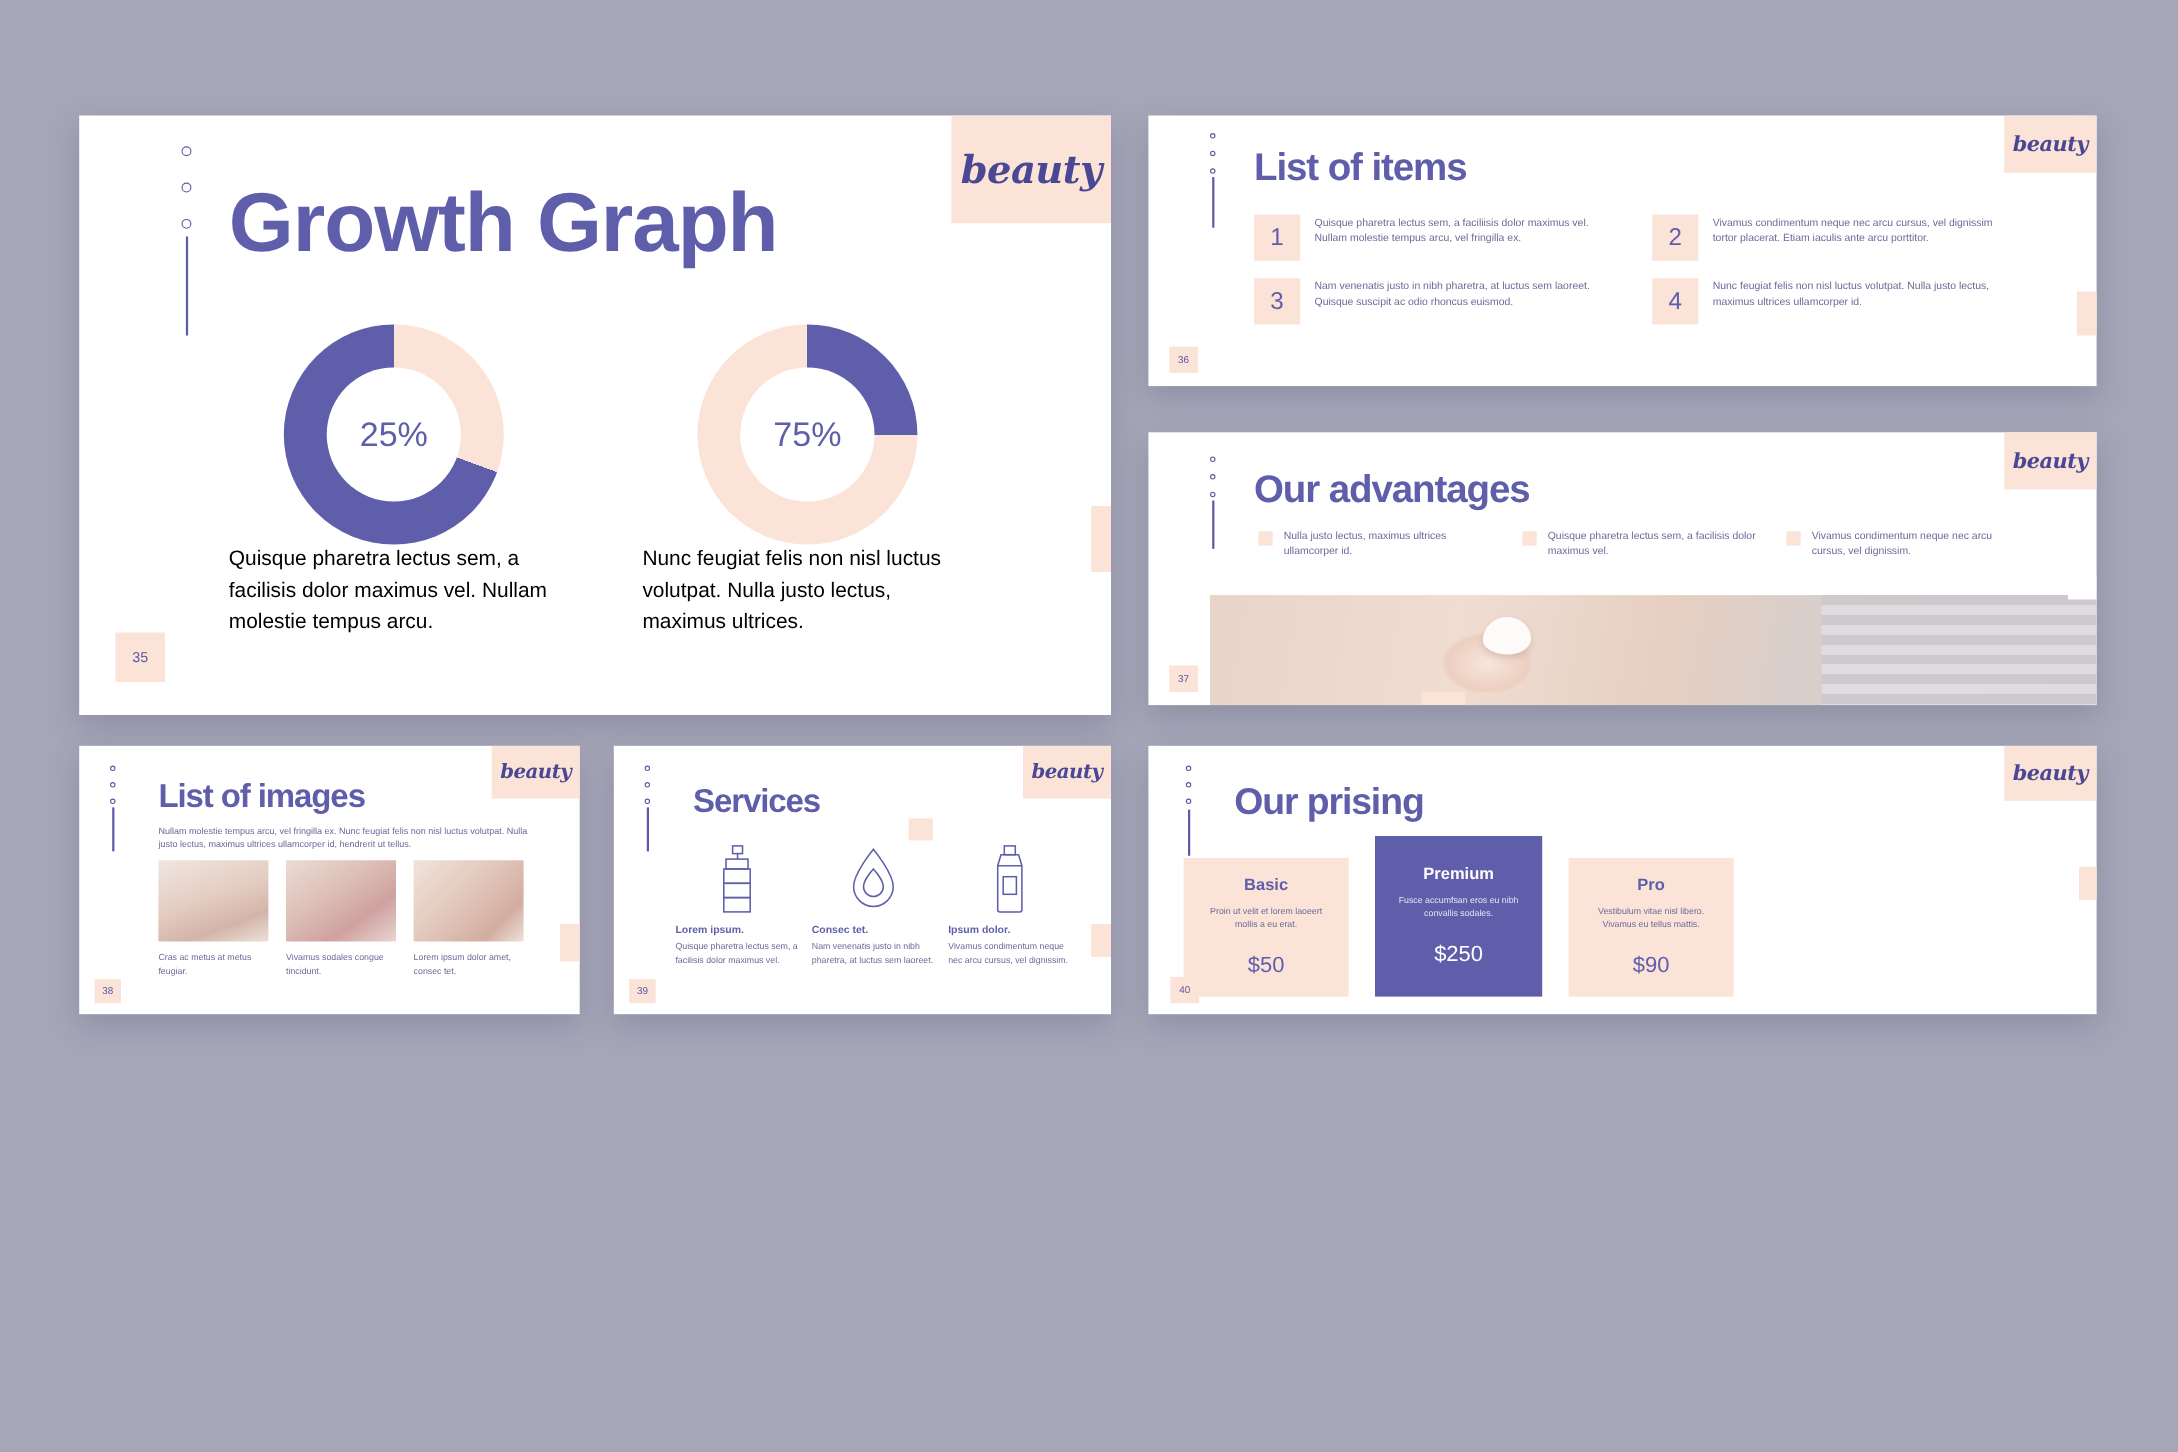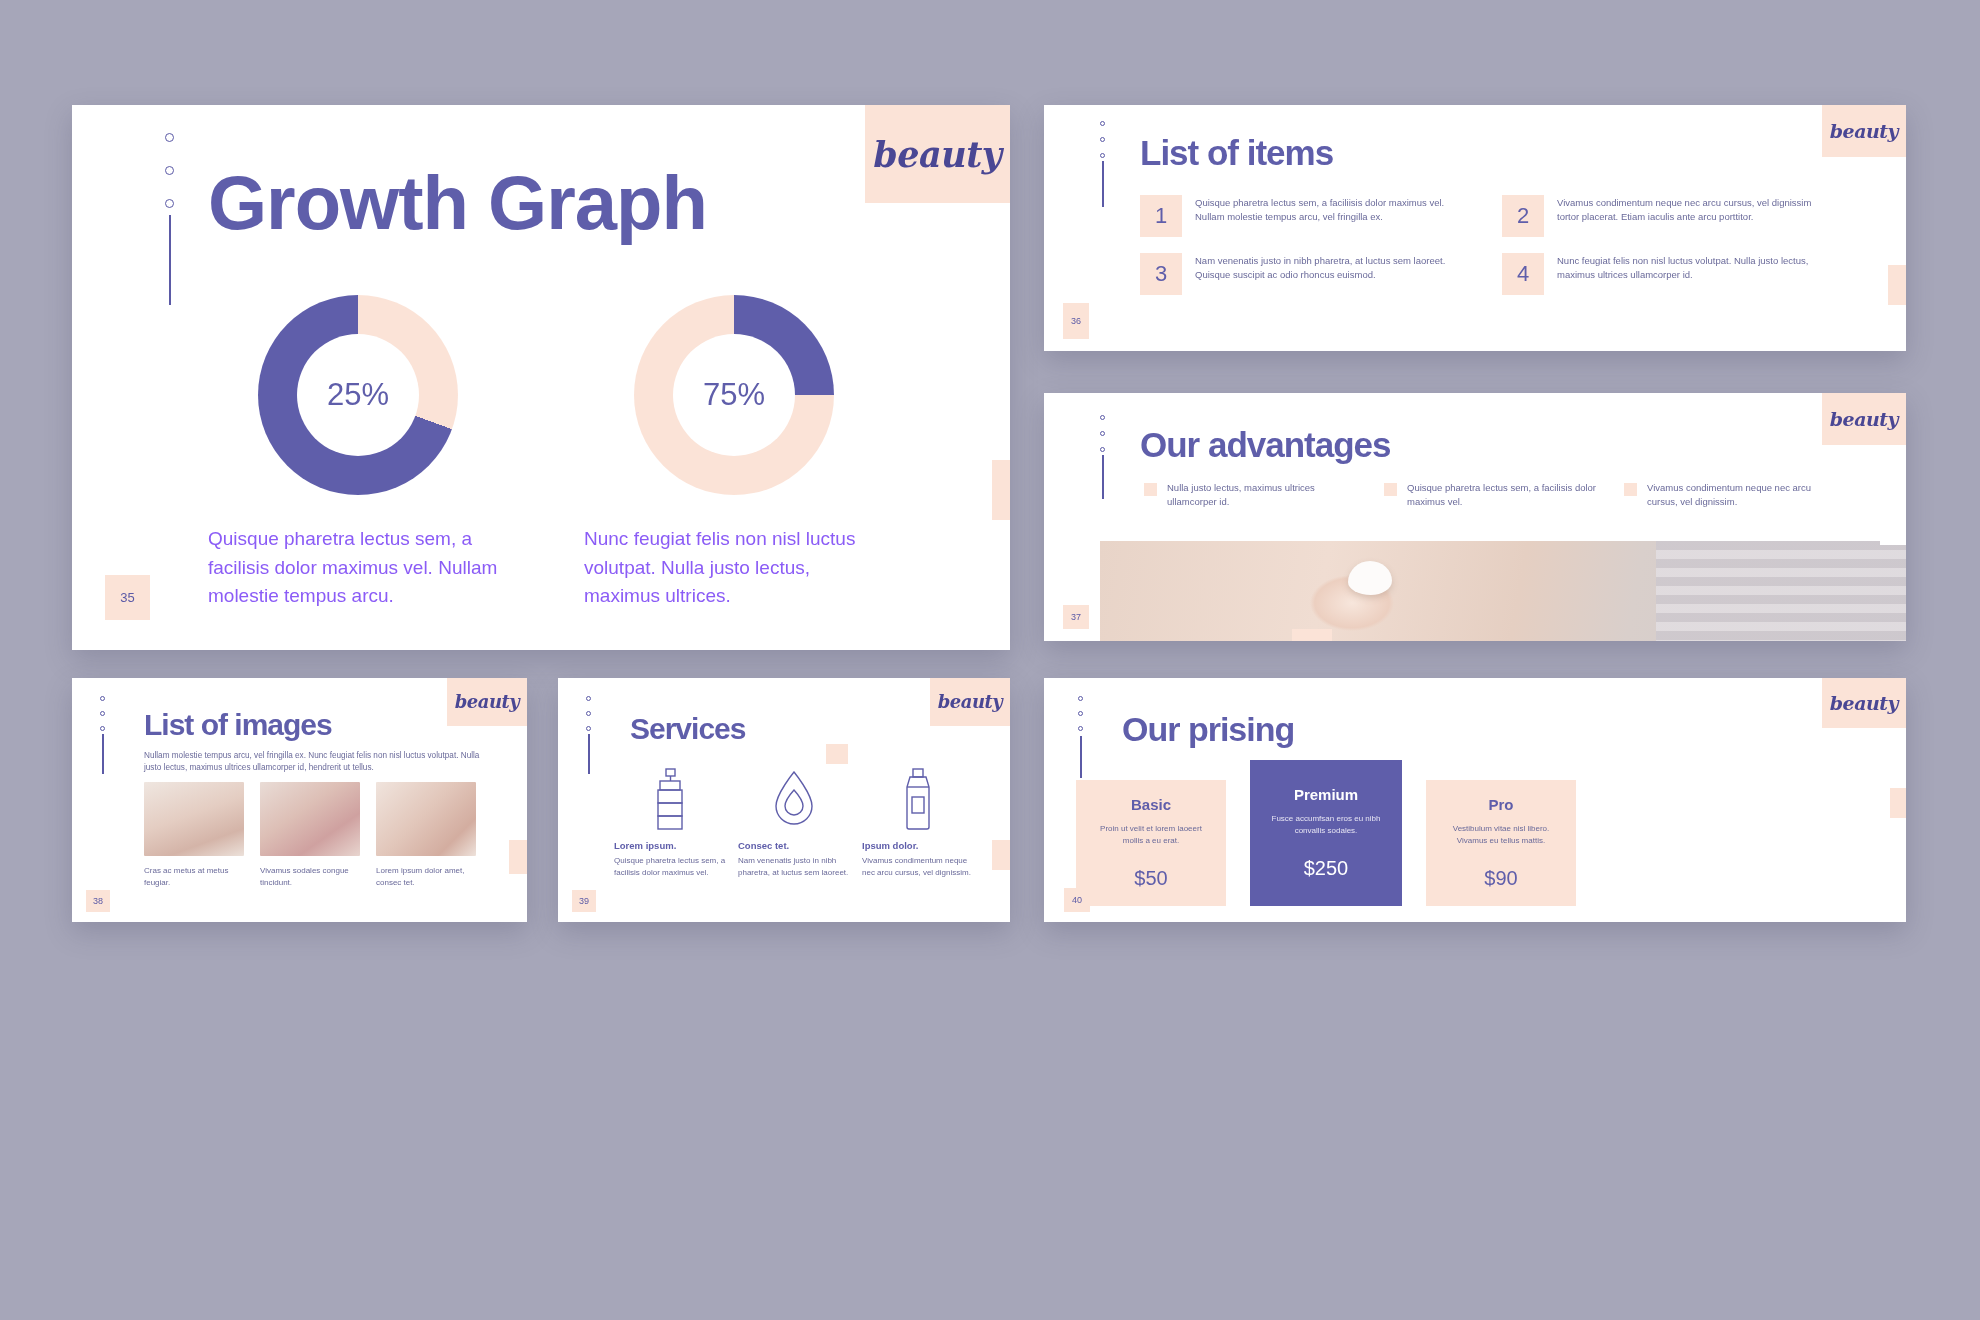--- a/index.html
+++ b/index.html
@@ -52,31 +52,31 @@
   .charts-row { position: absolute; left: 136px; top: 190px; width: 700px; display: flex; gap: 76px; }
   .chart-col { width: 300px; }
   .donut-wrap { position: relative; width: 200px; height: 200px; margin: 0 auto; }
   .donut { width: 200px; height: 200px; border-radius: 50%; }
   .donut-hole {
     position: absolute; left: 50%; top: 50%; transform: translate(-50%,-50%);
     width: 122px; height: 122px; border-radius: 50%; background: #ffffff;
     display: flex; align-items: center; justify-content: center;
   }
   .donut-label { color: #5f5eaa; font-size: 31px; }
-  .chart-caption { margin-top: 30px; font-size: 19px; line-height: 1.5; color: #8b5cf6; }
+  .chart-caption { font-size: 19px; line-height: 1.5; color: #000000; }
 
   
   #s36 { left: 1044px; top: 105px; width: 862px; height: 246px; }
   #s36 .dots { left: 56px; top: 16px; gap: 11px; }
   #s36 .dot { width: 5px; height: 5px; }
   #s36 .vline { left: 58px; top: 56px; width: 1.5px; height: 46px; }
   #s36 .logo-box { right: 0; top: 0; width: 84px; height: 52px; }
   #s36 .logo-script { font-size: 19px; }
   #s36 h1.title { position: absolute; left: 96px; top: 28px; font-size: 35px; }
-  #s36 .page-num { left: 19px; bottom: 12px; width: 26px; height: 36px; font-size: 9px; }
+  #s36 .page-num { left: 19px; bottom: 12px; width: 26px; height: 24px; font-size: 9px; }
   #s36 .peach-edge { right: -18px; top: 160px; width: 36px; height: 40px; }
 
   .items-grid {
     position: absolute; left: 96px; top: 90px; width: 690px;
     display: grid; grid-template-columns: 1fr 1fr; gap: 16px 34px;
   }
   .item-cell { display: flex; gap: 13px; }
   .item-num {
     width: 42px; height: 42px; background: #fbe3d7; color: #5f5eaa;
     display: flex; align-items: center; justify-content: center;

